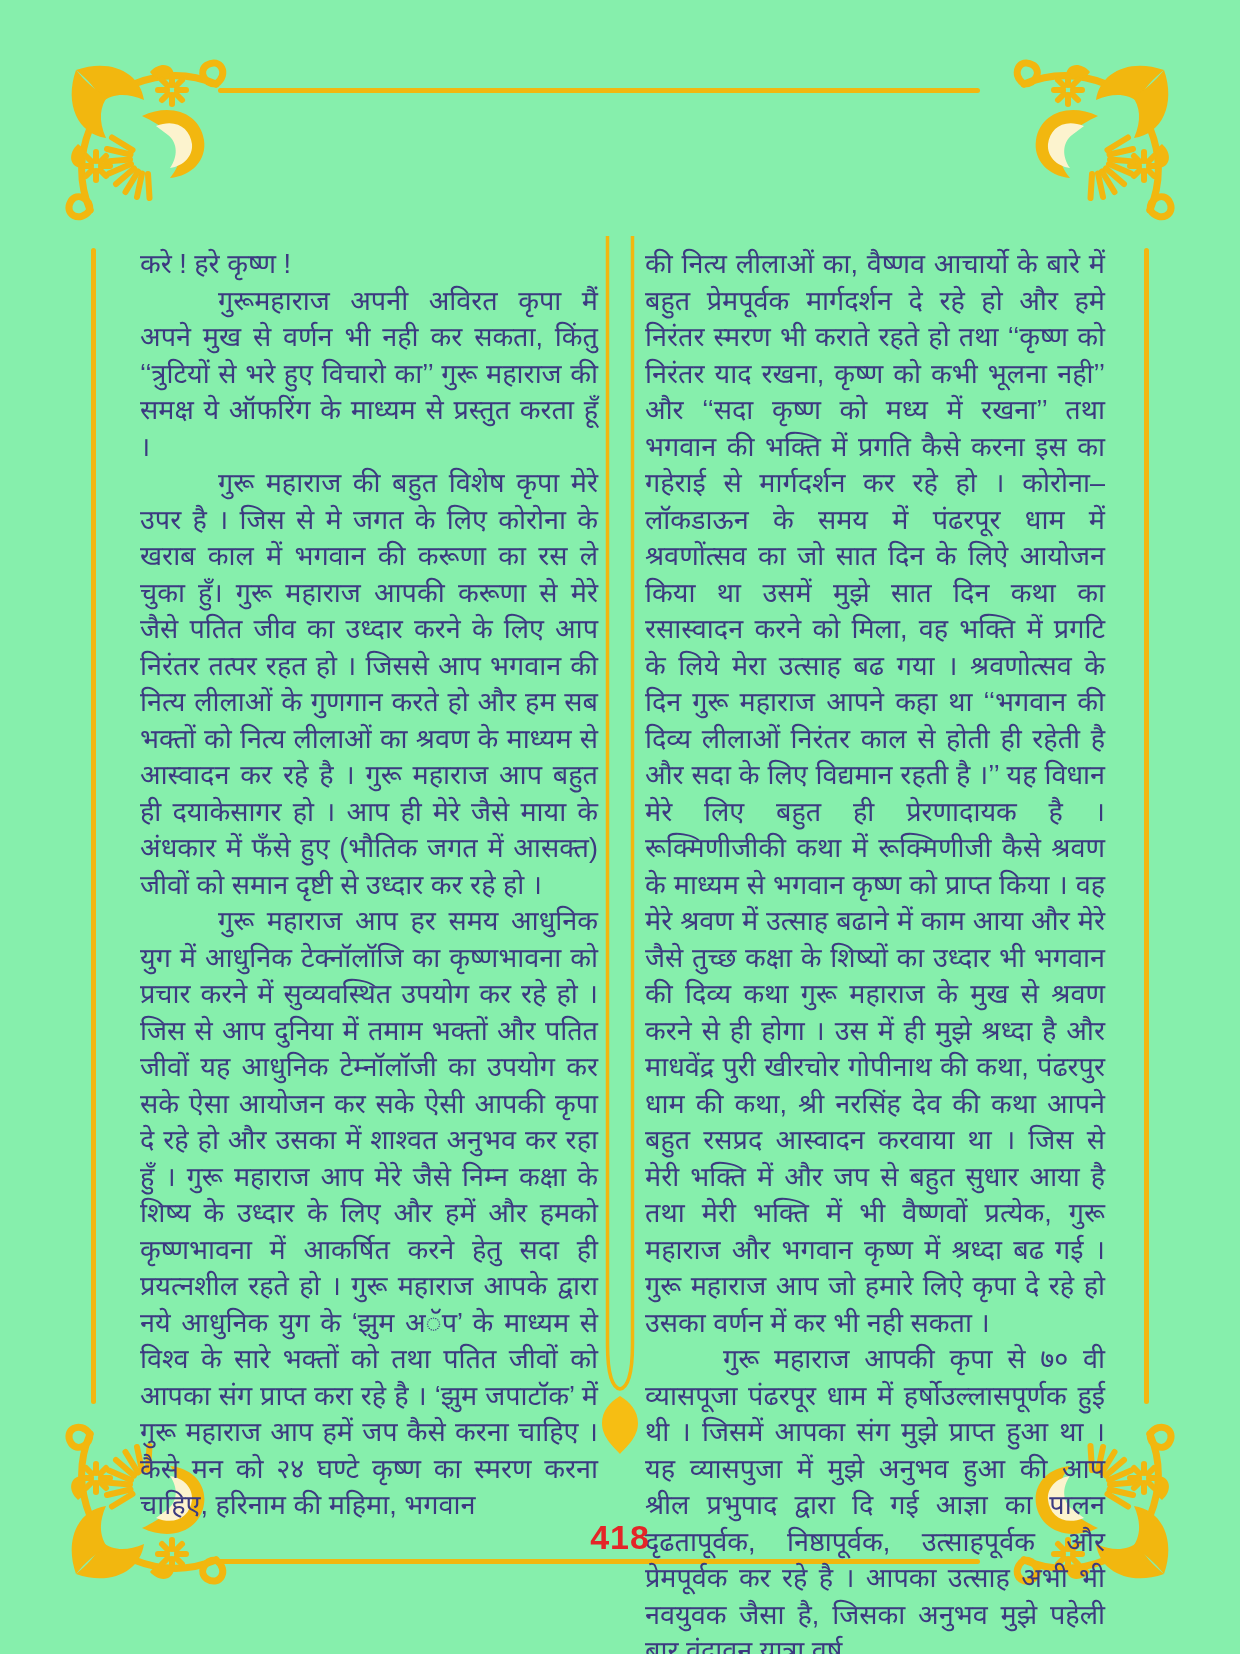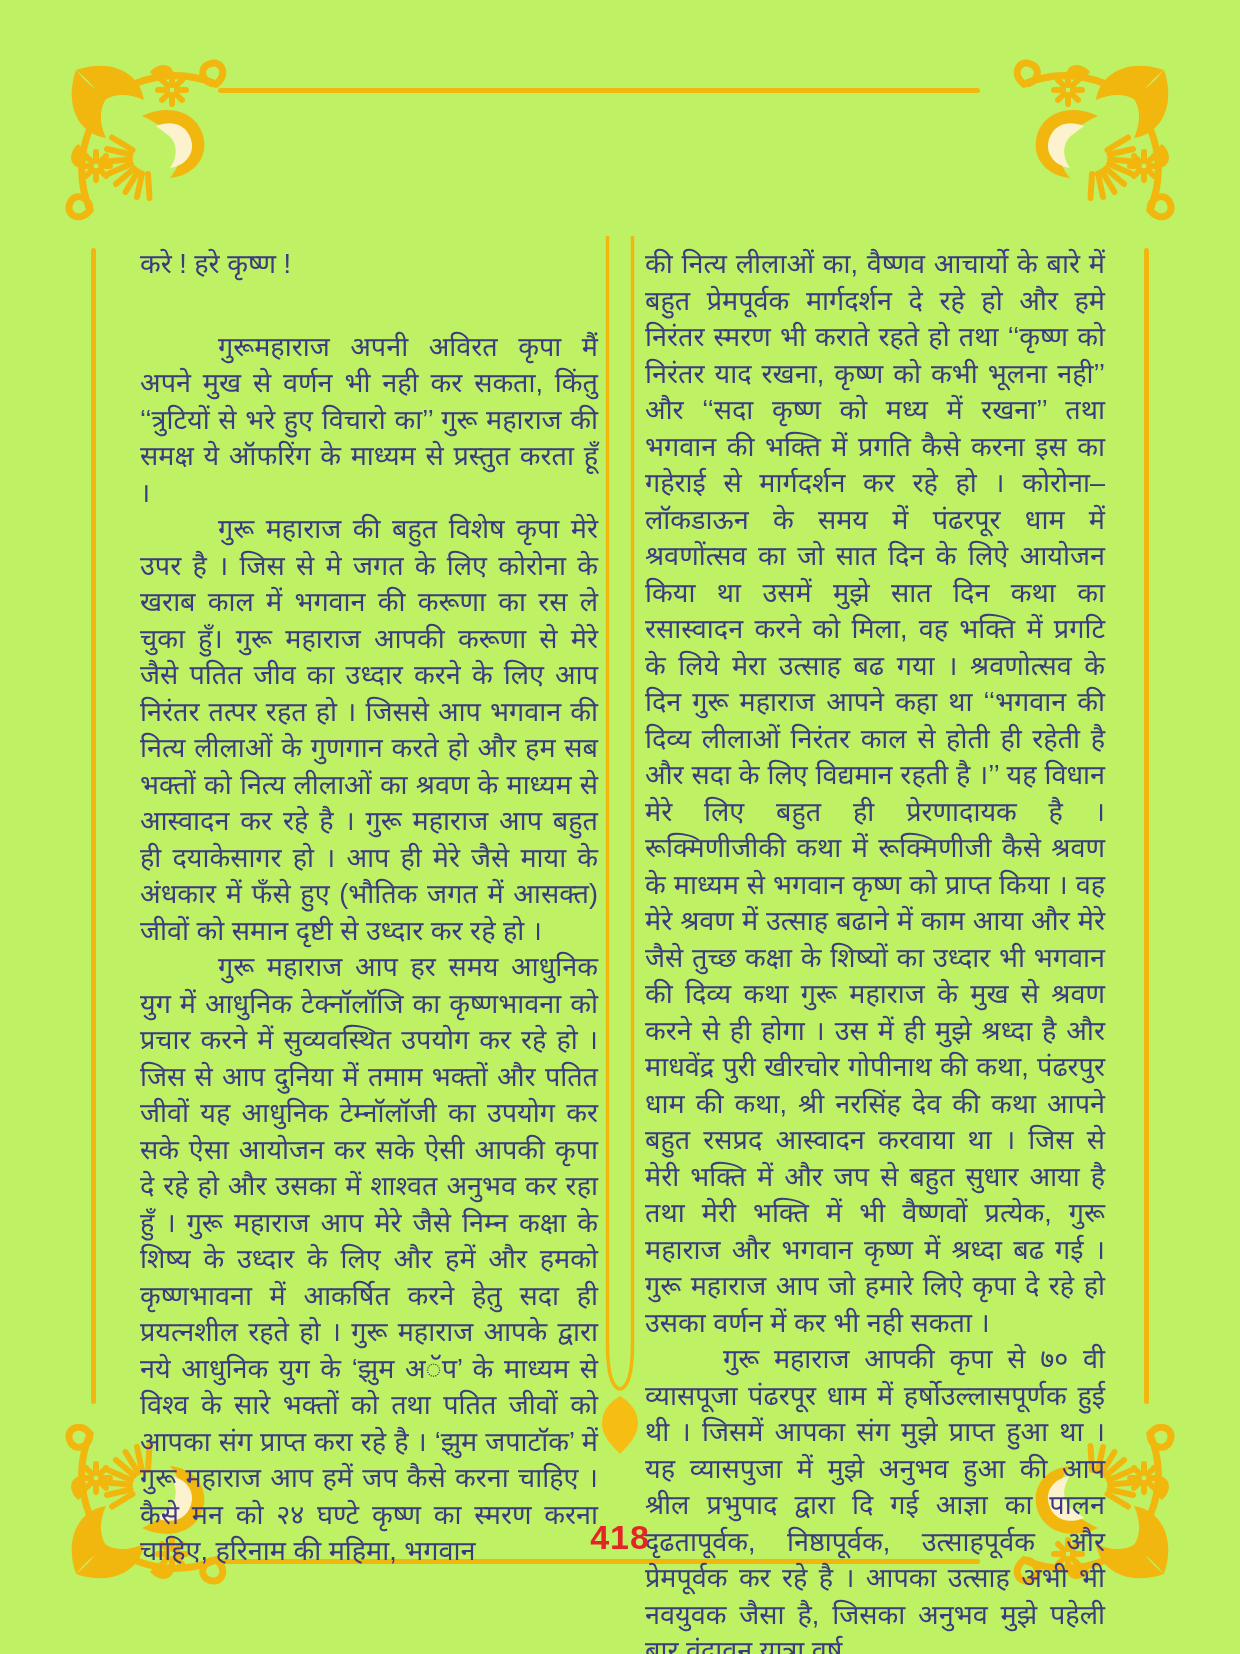--- a/index.html
+++ b/index.html
@@ -1,20 +1,20 @@
 <!DOCTYPE html>
 <html><head>
 <meta charset="utf-8">
 <style>
   html,body{margin:0;padding:0;}
   body{background:#FCF3CE;}
   .page{
     position:relative;
     width:1240px;height:1654px;
-    background:#bef264;
+    background:#86efac;
     overflow:hidden;
     font-family:"Liberation Sans",sans-serif;
   }
   
   .fl{position:absolute;background:#F2B70F;border-radius:3px;}
   .fl-top{left:218px;top:88px;width:762px;height:5px;}
   .fl-bottom{left:218px;top:1559px;width:762px;height:5px;}
   .fl-left{left:91px;top:248px;width:5px;height:1156px;}
   .fl-right{left:1144px;top:248px;width:5px;height:1156px;}
   
@@ -31,21 +31,21 @@
   .col{
     position:absolute;top:246px;
     text-align:justify;
     font-size:27px;line-height:36.5px;
     color:#3C3A80;
   }
   .col.left{left:140px;width:458px;}
   .col.right{left:645px;width:460px;}
   .para{margin:0;}
   .para.indent{text-indent:78px;}
-  .para.gap{margin-top:46px;}
+  .para.gap{}
   
   .page-num{
     position:absolute;left:0;top:1518px;width:1240px;
     text-align:center;
     color:#E42528;font-weight:bold;font-size:34px;
     letter-spacing:1px;
   }
 </style>
 </head>
 <body>

